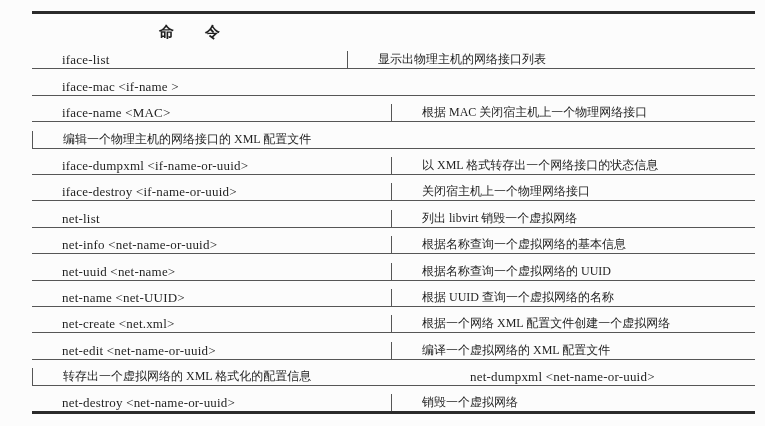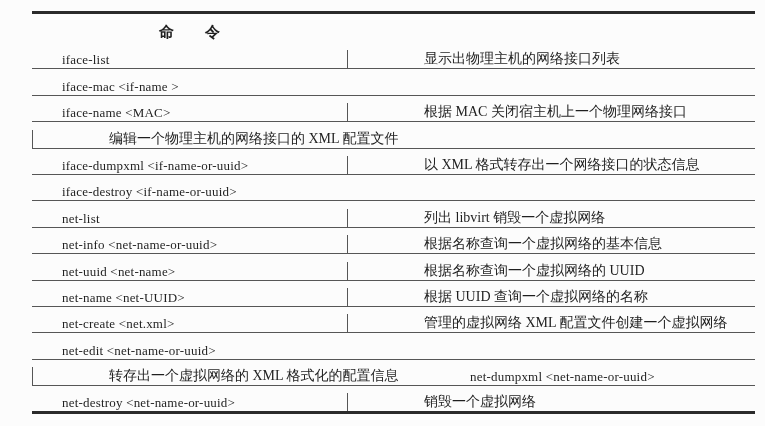--- a/index.html
+++ b/index.html
@@ -27,43 +27,43 @@
     border-top: 3px solid var(--rule-thick);
     border-bottom: 3px solid var(--rule-thick);
     display: flex;
     flex-direction: column;
   }
   .row {
     display: flex;
     align-items: flex-end;
     height: 26.4px;
   }
-  .row + .row { border-top: 1px solid var(--rule-thin); }
+  .row + .row { border-top: 1px solid var(--rule-thin); gap: 44px; }
   .row.header-row {
     height: 28px;
     font-weight: bold;
     font-size: 15px;
   }
   .cell {
     display: flex;
     align-items: center;
     overflow: hidden;
     white-space: nowrap;
   }
   .cell.cmd {
     width: 315px;
     padding-left: 30px;
     font-size: 13px;
     letter-spacing: 0.2px;
   }
   .cell.desc {
     flex: 1;
-    padding-left: 76px;
+    padding-left: 30px;
     border-left: 1px solid var(--rule-thin);
-    font-size: 14px;
+    font-size: 12px;
   }
   .header-row .cell {
     justify-content: center;
     padding-left: 0;
     font-size: 15px;
   }
   .header-row .cell.cmd { letter-spacing: 8px; text-indent: 8px; }
   .header-row .cell.desc { letter-spacing: 7px; text-indent: 7px; }
 </style>
 </head>
@@ -93,20 +93,21 @@
     <div class="cell desc">编辑一个物理主机的网络接口的 XML 配置文件</div>
   </div>
 
   <div class="row">
     <div class="cell cmd">iface-dumpxml &lt;if-name-or-uuid&gt;</div>
     <div class="cell desc">以 XML 格式转存出一个网络接口的状态信息</div>
   </div>
 
   <div class="row">
     <div class="cell cmd">iface-destroy &lt;if-name-or-uuid&gt;</div>
+    <div class="cell desc">关闭宿主机上一个物理网络接口</div>
   </div>
 
   <div class="row">
     <div class="cell cmd">net-list</div>
     <div class="cell desc">列出 libvirt 销毁一个虚拟网络</div>
   </div>
 
   <div class="row">
     <div class="cell cmd">net-info &lt;net-name-or-uuid&gt;</div>
     <div class="cell desc">根据名称查询一个虚拟网络的基本信息</div>
@@ -117,25 +118,26 @@
     <div class="cell desc">根据名称查询一个虚拟网络的 UUID</div>
   </div>
 
   <div class="row">
     <div class="cell cmd">net-name &lt;net-UUID&gt;</div>
     <div class="cell desc">根据 UUID 查询一个虚拟网络的名称</div>
   </div>
 
   <div class="row">
     <div class="cell cmd">net-create &lt;net.xml&gt;</div>
-    <div class="cell desc">管理的虚拟网络 XML 配置文件创建一个虚拟网络</div>
+    <div class="cell desc">根据一个网络 XML 配置文件创建一个虚拟网络</div>
   </div>
 
   <div class="row">
     <div class="cell cmd">net-edit &lt;net-name-or-uuid&gt;</div>
+    <div class="cell desc">编译一个虚拟网络的 XML 配置文件</div>
   </div>
 
   <div class="row">
     <div class="cell desc">转存出一个虚拟网络的 XML 格式化的配置信息</div>
     <div class="cell cmd">net-dumpxml &lt;net-name-or-uuid&gt;</div>
   </div>
 
   <div class="row">
     <div class="cell cmd">net-destroy &lt;net-name-or-uuid&gt;</div>
     <div class="cell desc">销毁一个虚拟网络</div>

